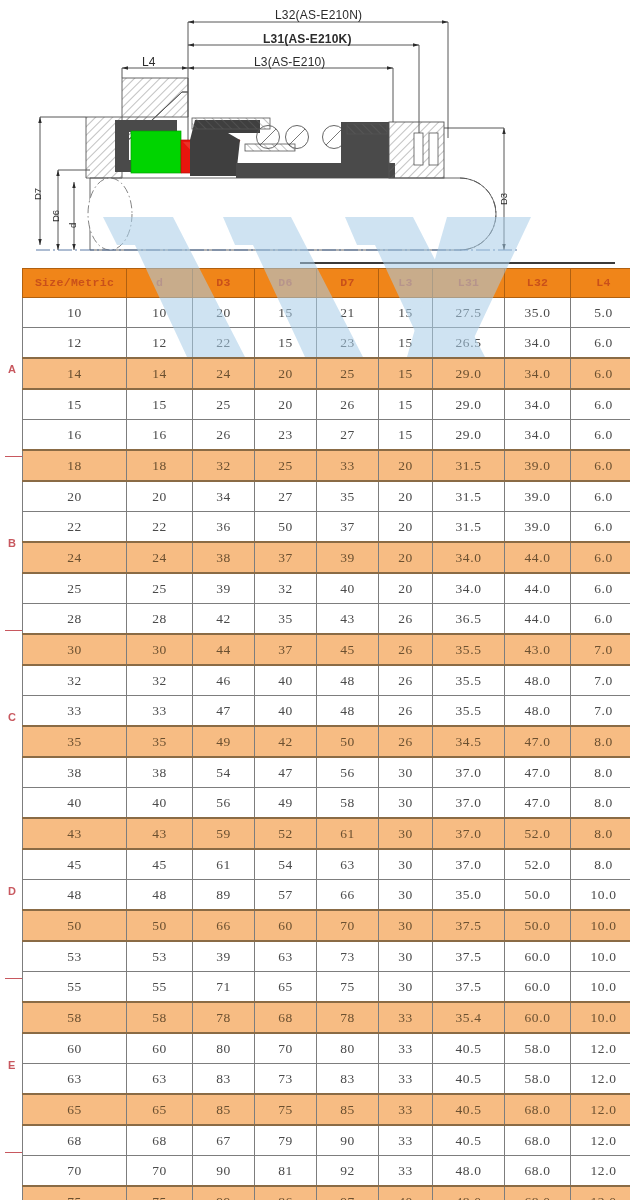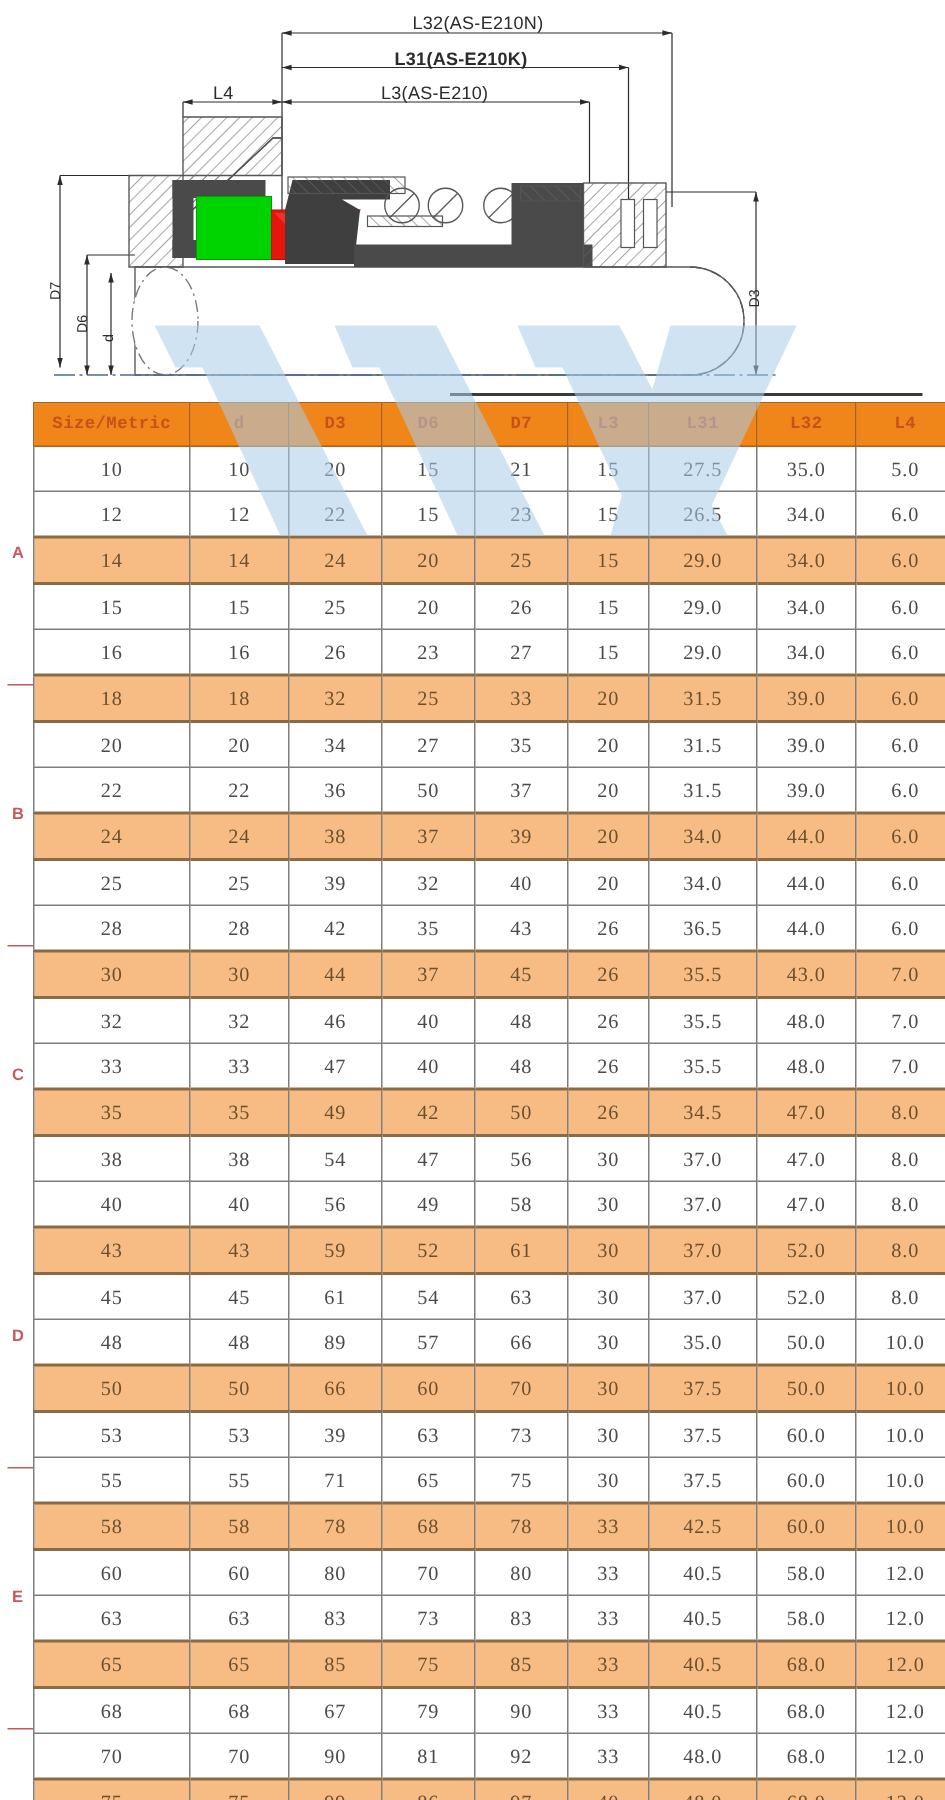--- a/index.html
+++ b/index.html
@@ -529,21 +529,21 @@
             <td>60.0</td>
             <td>10.0</td>
           </tr>
           <tr class="hl">
             <td>58</td>
             <td>58</td>
             <td>78</td>
             <td>68</td>
             <td>78</td>
             <td>33</td>
-            <td>42.5</td>
+            <td>35.4</td>
             <td>60.0</td>
             <td>10.0</td>
           </tr>
           <tr class="odd">
             <td>60</td>
             <td>60</td>
             <td>80</td>
             <td>70</td>
             <td>80</td>
             <td>33</td>

